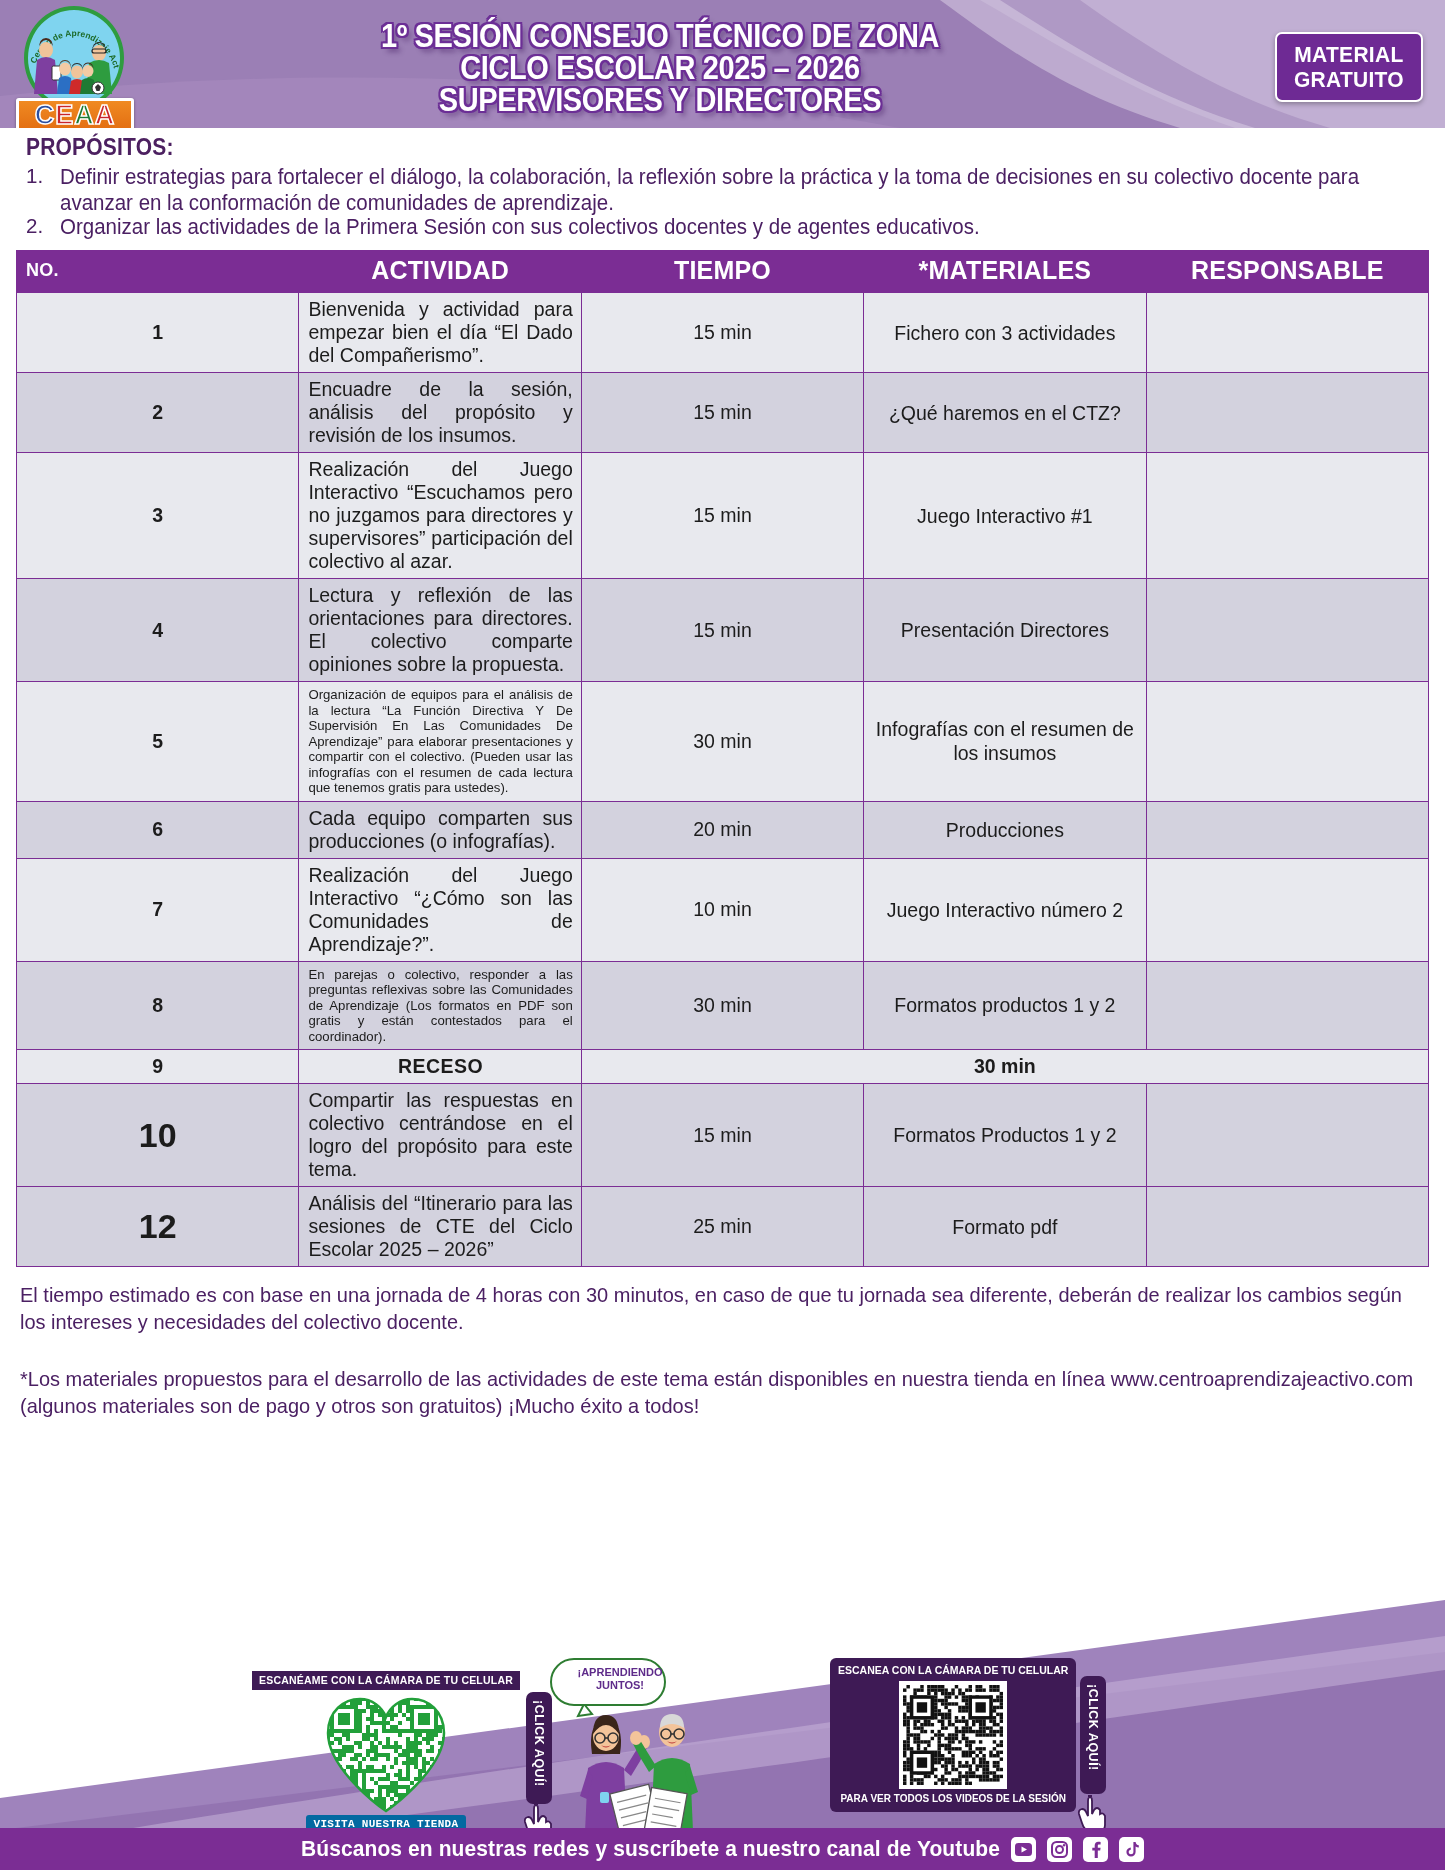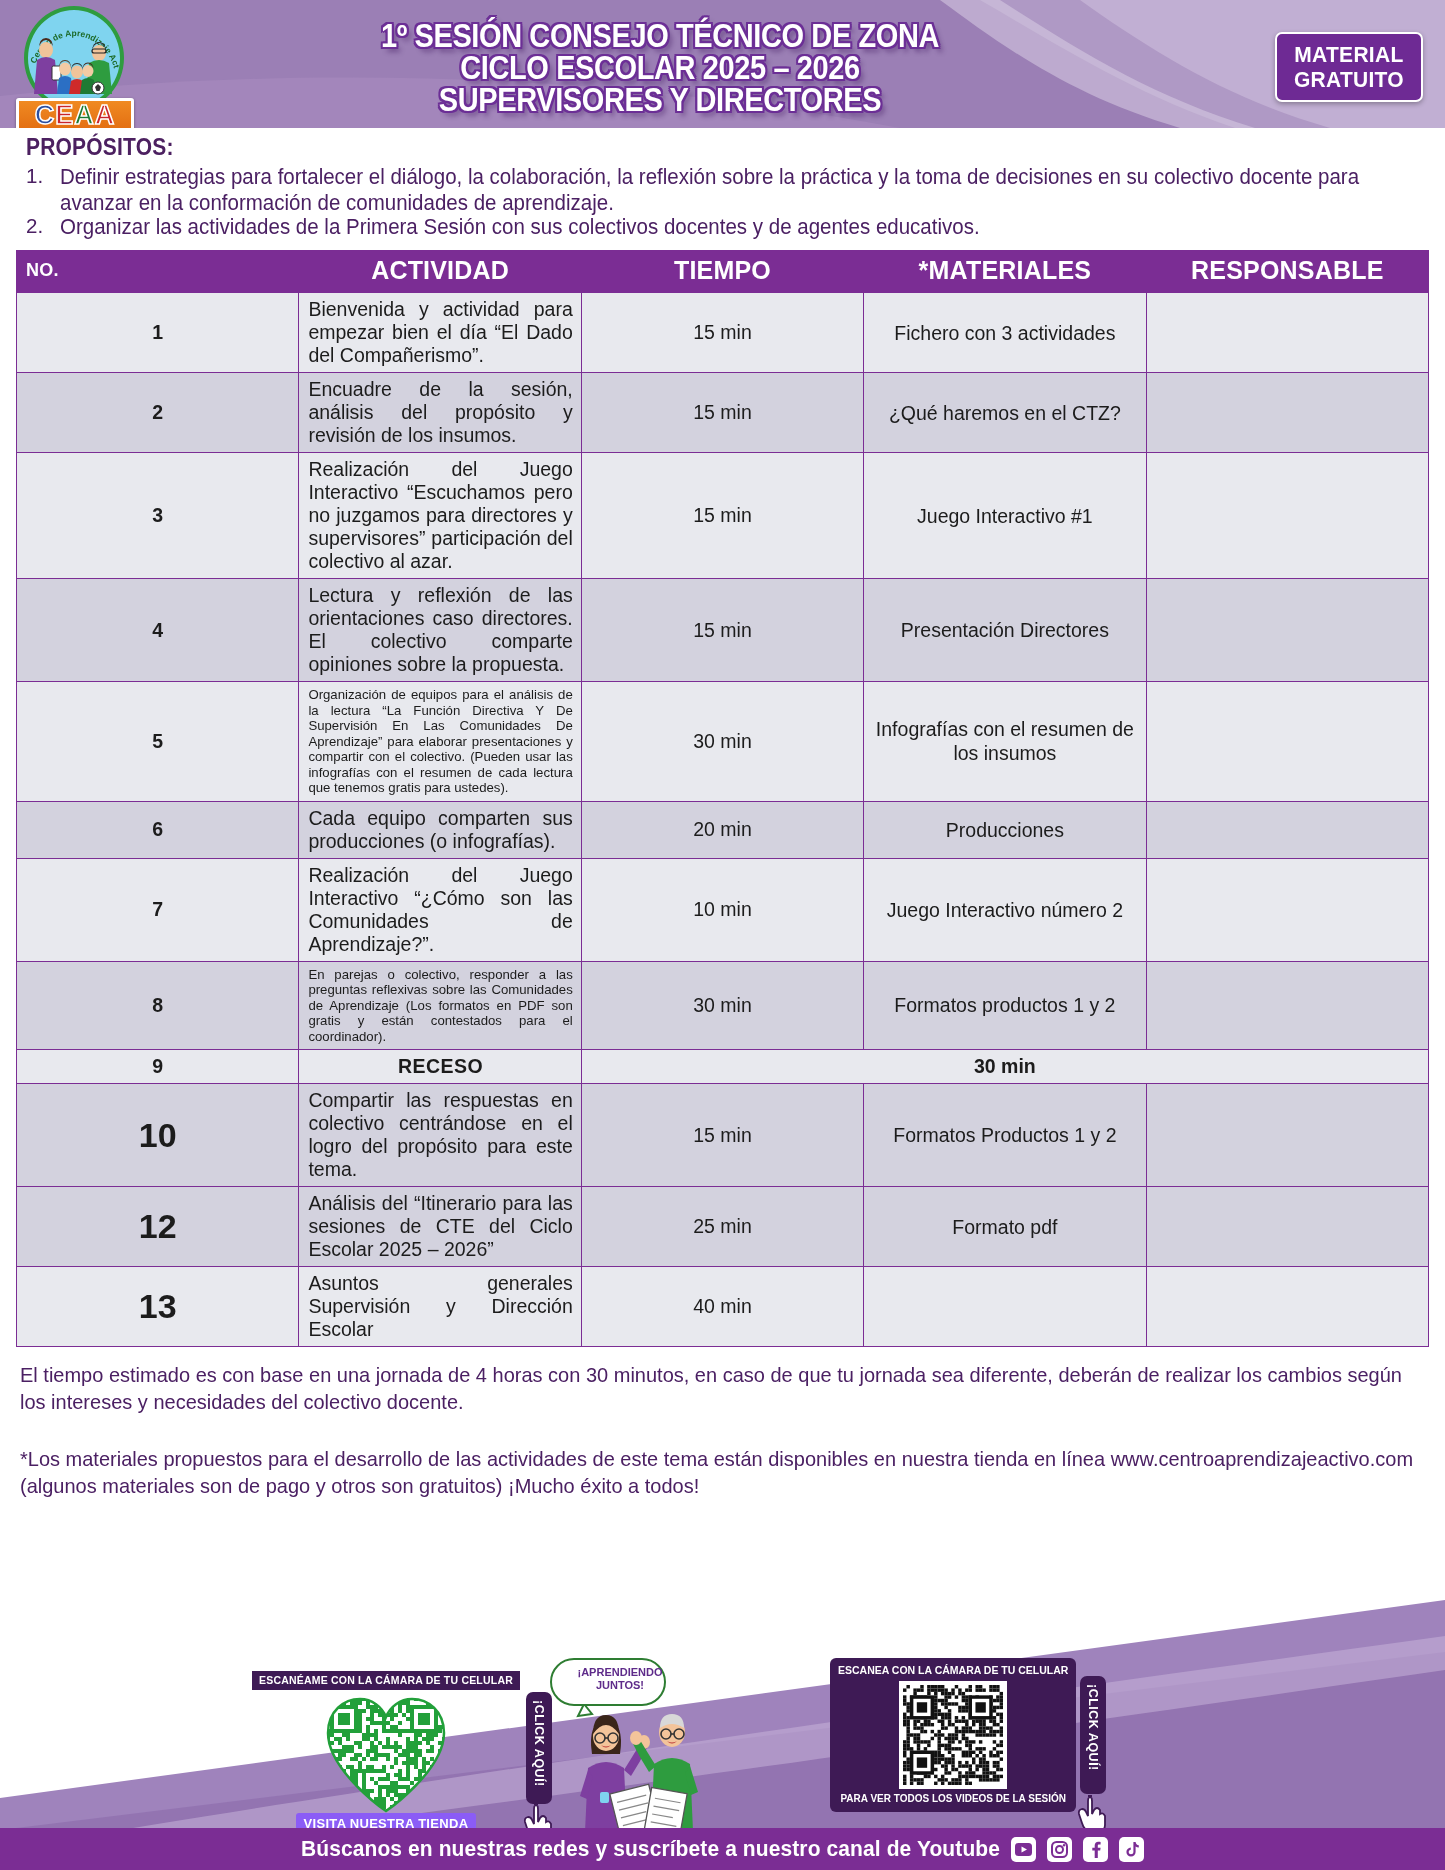--- a/index.html
+++ b/index.html
@@ -159,23 +159,24 @@
   .qr-label-top {
     background:#3e1a55; color:#fff; font-size:10.5px; font-weight:bold;
     padding:3px 7px; border-radius:0; line-height:12.5px;
     display:inline-block; letter-spacing:.2px;
   }
   .heart-qr {
     width:128px; height:120px; margin:3px auto 0 auto;
     position:relative;
   }
   .qr-label-bottom {
-    background:#8b5cf6; color:#fff; font-size:13px; font-weight:bold;
+    background:#0369a1; color:#fff; font-size:11px; font-weight:bold;
     padding:3px 8px; border-radius:3px; display:inline-block;
     letter-spacing:.3px;
+    font-family:Liberation Mono, monospace;
   }
   .click-tab {
     position:absolute; width:26px;
     background:#3e1a55; border-radius:7px;
     color:#fff; font-size:12.5px; font-weight:bold;
     padding:8px 0; text-align:center;
   }
   .click-tab span {
     writing-mode:vertical-rl; display:inline-block; letter-spacing:.5px;
   }
@@ -325,21 +326,21 @@
       </tr>
       <tr class="light">
         <td class="c-no">3</td>
         <td class="c-act">Realización del Juego Interactivo “Escuchamos pero no juzgamos para directores y supervisores” participación del colectivo al azar.</td>
         <td class="c-time">15 min</td>
         <td class="c-mat">Juego Interactivo #1</td>
         <td class="c-resp"></td>
       </tr>
       <tr class="dark">
         <td class="c-no">4</td>
-        <td class="c-act">Lectura y reflexión de las orientaciones caso directores. El colectivo comparte opiniones sobre la propuesta.</td>
+        <td class="c-act">Lectura y reflexión de las orientaciones para directores. El colectivo comparte opiniones sobre la propuesta.</td>
         <td class="c-time">15 min</td>
         <td class="c-mat">Presentación Directores</td>
         <td class="c-resp"></td>
       </tr>
       <tr class="light">
         <td class="c-no">5</td>
         <td class="c-act tiny">Organización de equipos para el análisis de la lectura  “La Función Directiva Y De Supervisión En Las Comunidades De Aprendizaje” para elaborar presentaciones y compartir con el colectivo. (Pueden usar las infografías con el resumen de cada lectura que tenemos gratis para ustedes).</td>
         <td class="c-time">30 min</td>
         <td class="c-mat">Infografías con el resumen de los insumos</td>
         <td class="c-resp"></td>
@@ -375,27 +376,20 @@
         <td class="c-act">Compartir las respuestas en colectivo centrándose en el logro del propósito para este tema.</td>
         <td class="c-time">15 min</td>
         <td class="c-mat">Formatos Productos 1 y 2</td>
         <td class="c-resp"></td>
       </tr>
       <tr class="dark">
         <td class="c-no narrow">12</td>
         <td class="c-act">Análisis del “Itinerario para las sesiones de CTE del Ciclo Escolar 2025 – 2026”</td>
         <td class="c-time">25 min</td>
         <td class="c-mat">Formato pdf</td>
-        <td class="c-resp"></td>
-      </tr>
-      <tr class="light">
-        <td class="c-no narrow">13</td>
-        <td class="c-act">Asuntos generales Supervisión y Dirección Escolar</td>
-        <td class="c-time">40 min</td>
-        <td class="c-mat"></td>
         <td class="c-resp"></td>
       </tr>
     </tbody>
 </table>
 
 <div class="note">  El tiempo estimado es con base en una jornada de 4 horas con 30 minutos, en caso de que tu jornada sea diferente, deberán de realizar los cambios según los intereses y necesidades del colectivo docente.</div>
 <div class="note note2">*Los materiales propuestos para el desarrollo de las actividades de este tema están disponibles en nuestra tienda en línea www.centroaprendizajeactivo.com (algunos materiales son de pago y otros son gratuitos) ¡Mucho éxito a todos!</div>
 
 <div class="bottom-art">
   <svg style="position:absolute;left:0;top:0;width:1445px;height:330px" viewBox="0 0 1445 330" preserveAspectRatio="none">

